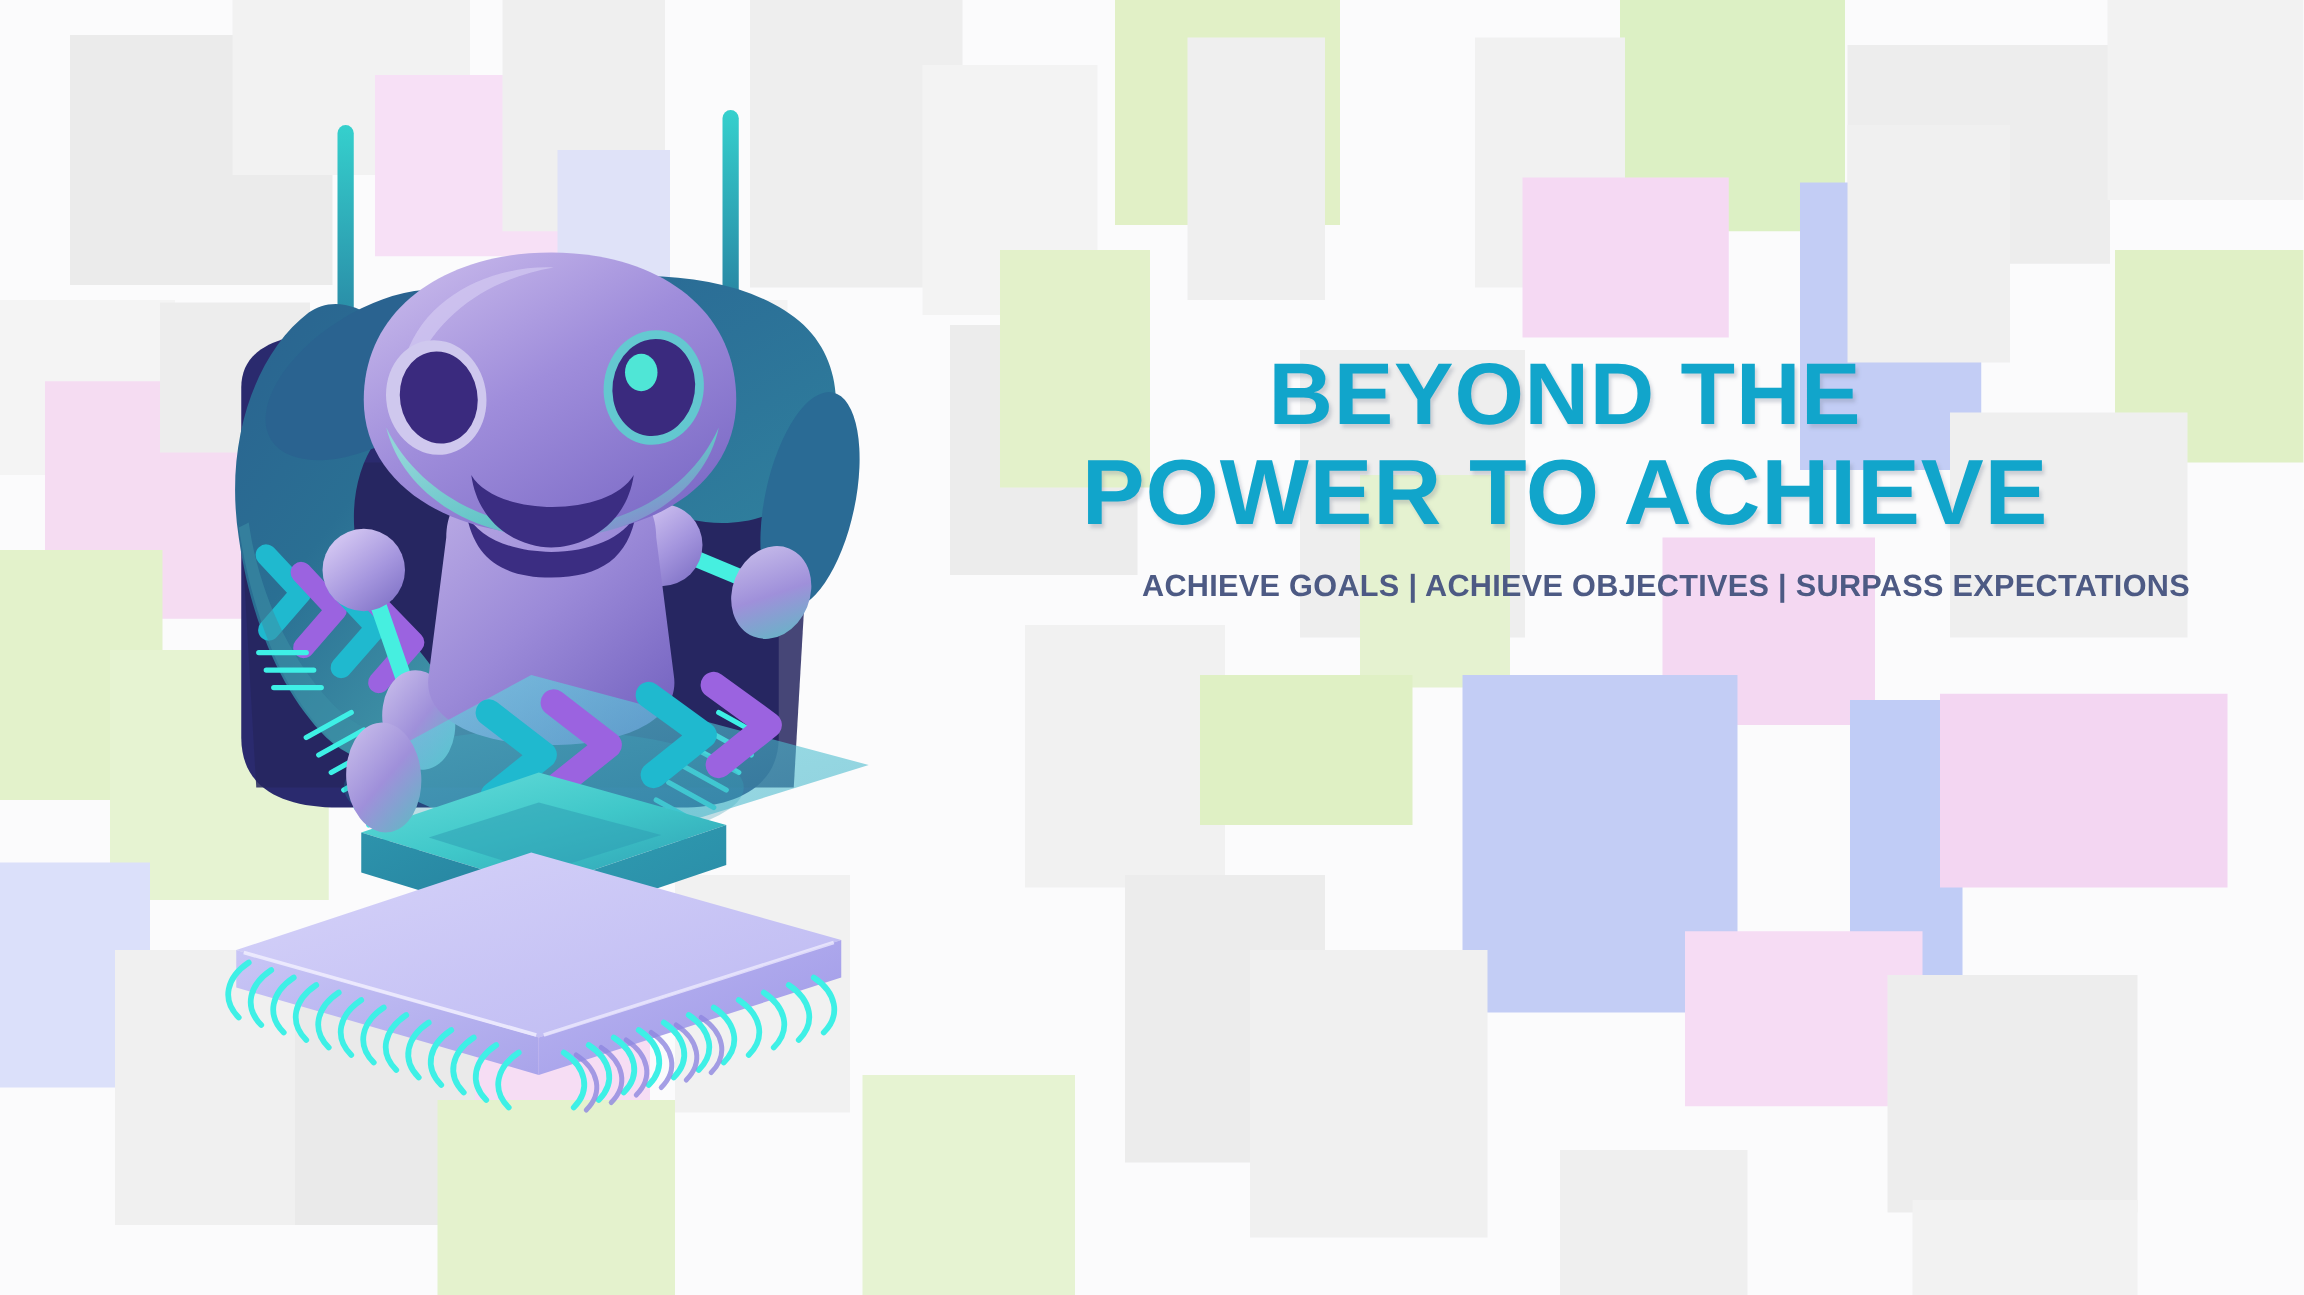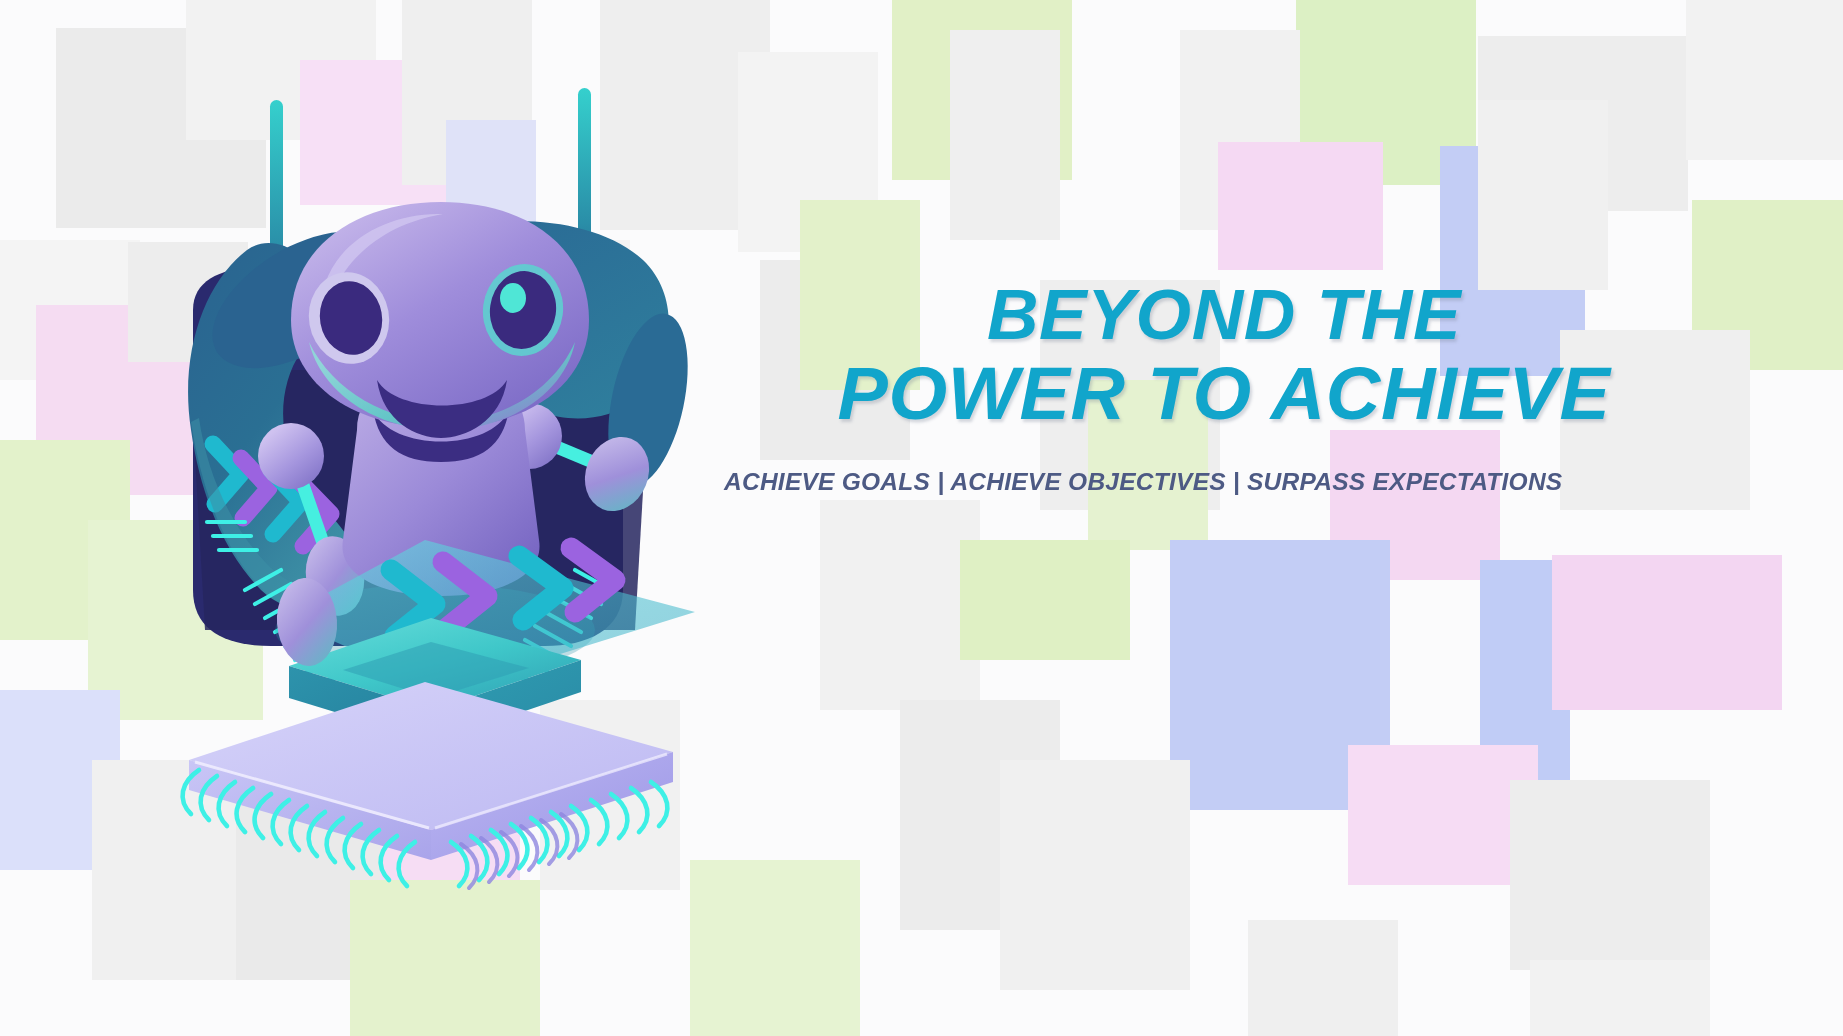--- a/index.html
+++ b/index.html
@@ -41,51 +41,50 @@
   #illustration svg {
     display: block;
     width: 100%;
     height: 100%;
     overflow: visible;
   }
 
   
   #text-block {
     position: absolute;
-    left: 724px;
+    left: 752px;
     top: 278px;
     width: 1000px;
-    font-style: italic;
   }
   .headline {
     margin: 0;
     font-family: "Liberation Sans", sans-serif;
     font-weight: bold;
     font-size: 70px;
     line-height: 1.08;
     letter-spacing: 0.6px;
     color: #11a5cb;
     text-align: center;
     text-transform: uppercase;
     text-shadow: 2px 3px 3px rgba(120,130,150,0.30);
     white-space: nowrap;
     transform: scaleX(1.02);
     transform-origin: center;
   }
   .headline-line-2 {
     font-size: 74px;
   }
   .subheadline {
-    margin: 34px 0 0 0;
+    margin: 22px 0 0 0;
     font-family: "Liberation Sans", sans-serif;
     font-weight: bold;
     font-size: 24.5px;
     letter-spacing: 0.25px;
     color: #4d5a84;
-    text-align: left;
+    text-align: right;
     text-transform: uppercase;
     white-space: nowrap;
   }
 </style>
 </head>
 <body>
 
 <div id="banner" style="background: rgb(251, 251, 252); width: 1843px; height: 1036px;">
 
   <div id="bg-mosaic">

